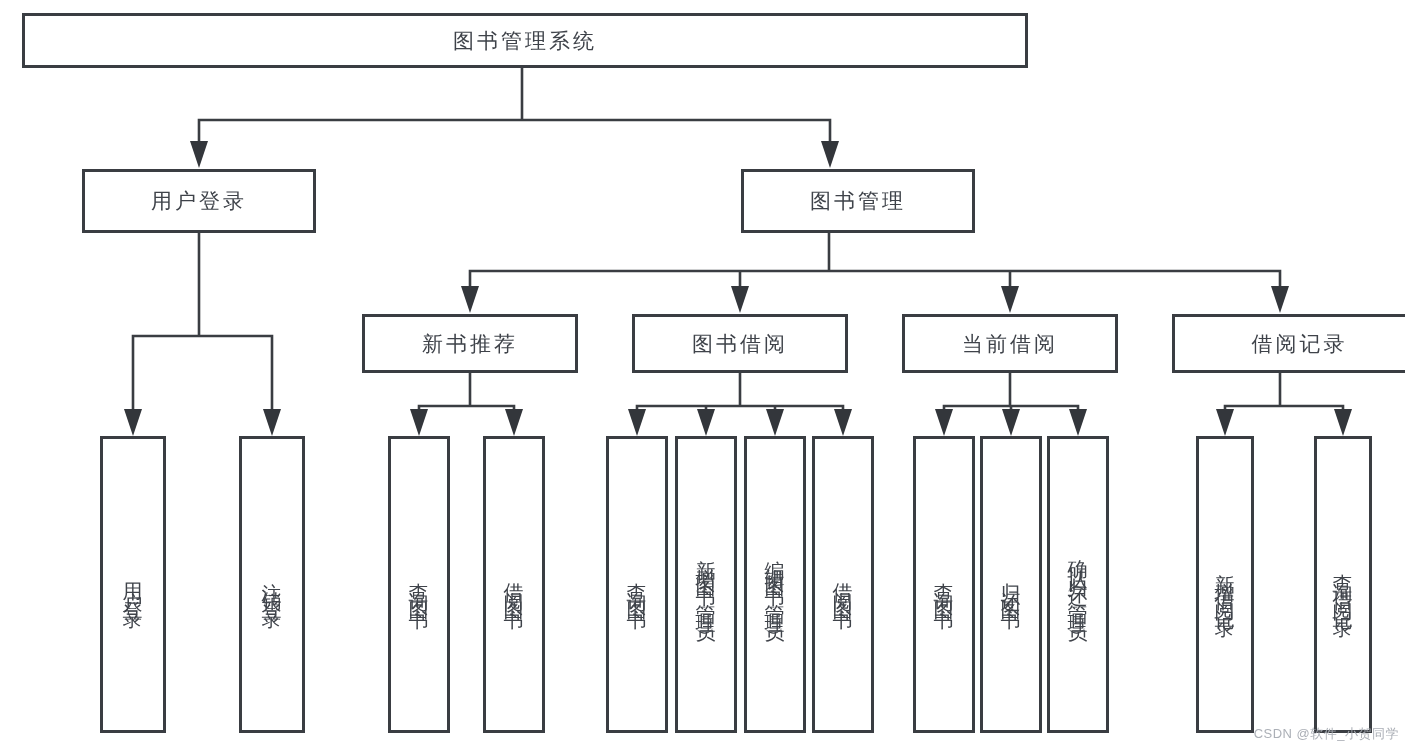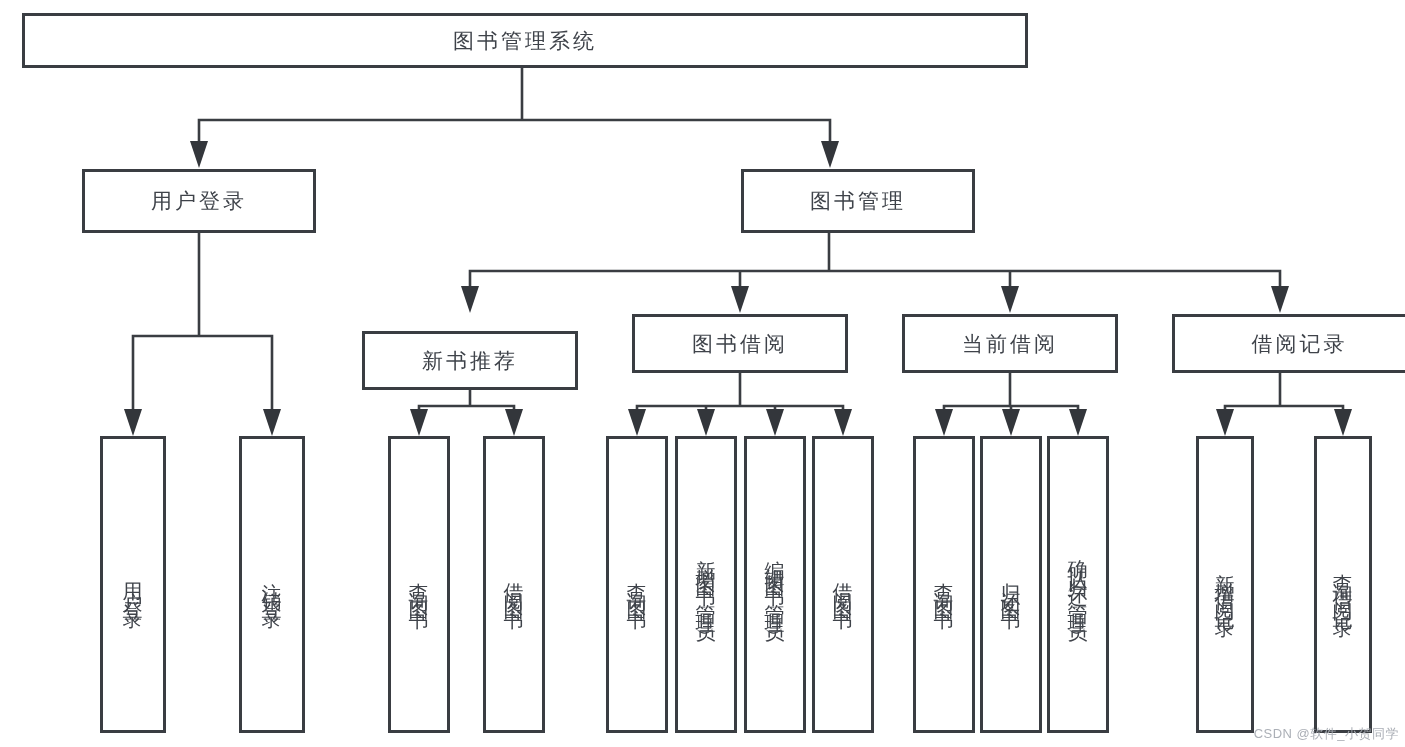--- a/index.html
+++ b/index.html
@@ -109,21 +109,21 @@
     <span class="h-label">图书管理系统</span>
   </div>
 
   <div class="node" style="left:82px; top:169px; width:234px; height:64px;">
     <span class="h-label">用户登录</span>
   </div>
   <div class="node" style="left:712px; top:169px; width:234px; height:64px;margin-left:29px;">
     <span class="h-label">图书管理</span>
   </div>
 
-  <div class="node" style="left:362px; top:314px; width:216px; height:59px;margin-top:17px;">
+  <div class="node" style="left:362px; top:314px; width:216px; height:59px;">
     <span class="h-label">新书推荐</span>
   </div>
   <div class="node" style="left:902px; top:314px; width:216px; height:59px;">
     <span class="h-label">当前借阅</span>
   </div>
   <div class="node" style="left:632px; top:314px; width:216px; height:59px;">
     <span class="h-label">图书借阅</span>
   </div>
   <div class="node" style="left:1172px; top:314px; width:255px; height:59px;">
     <span class="h-label">借阅记录</span>

